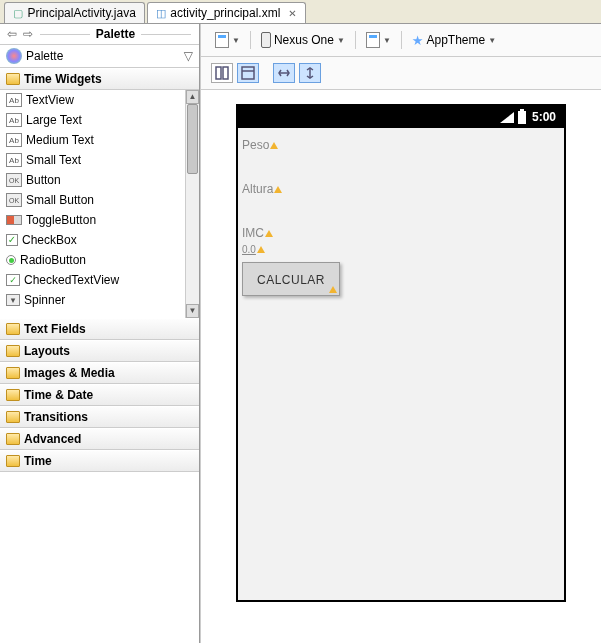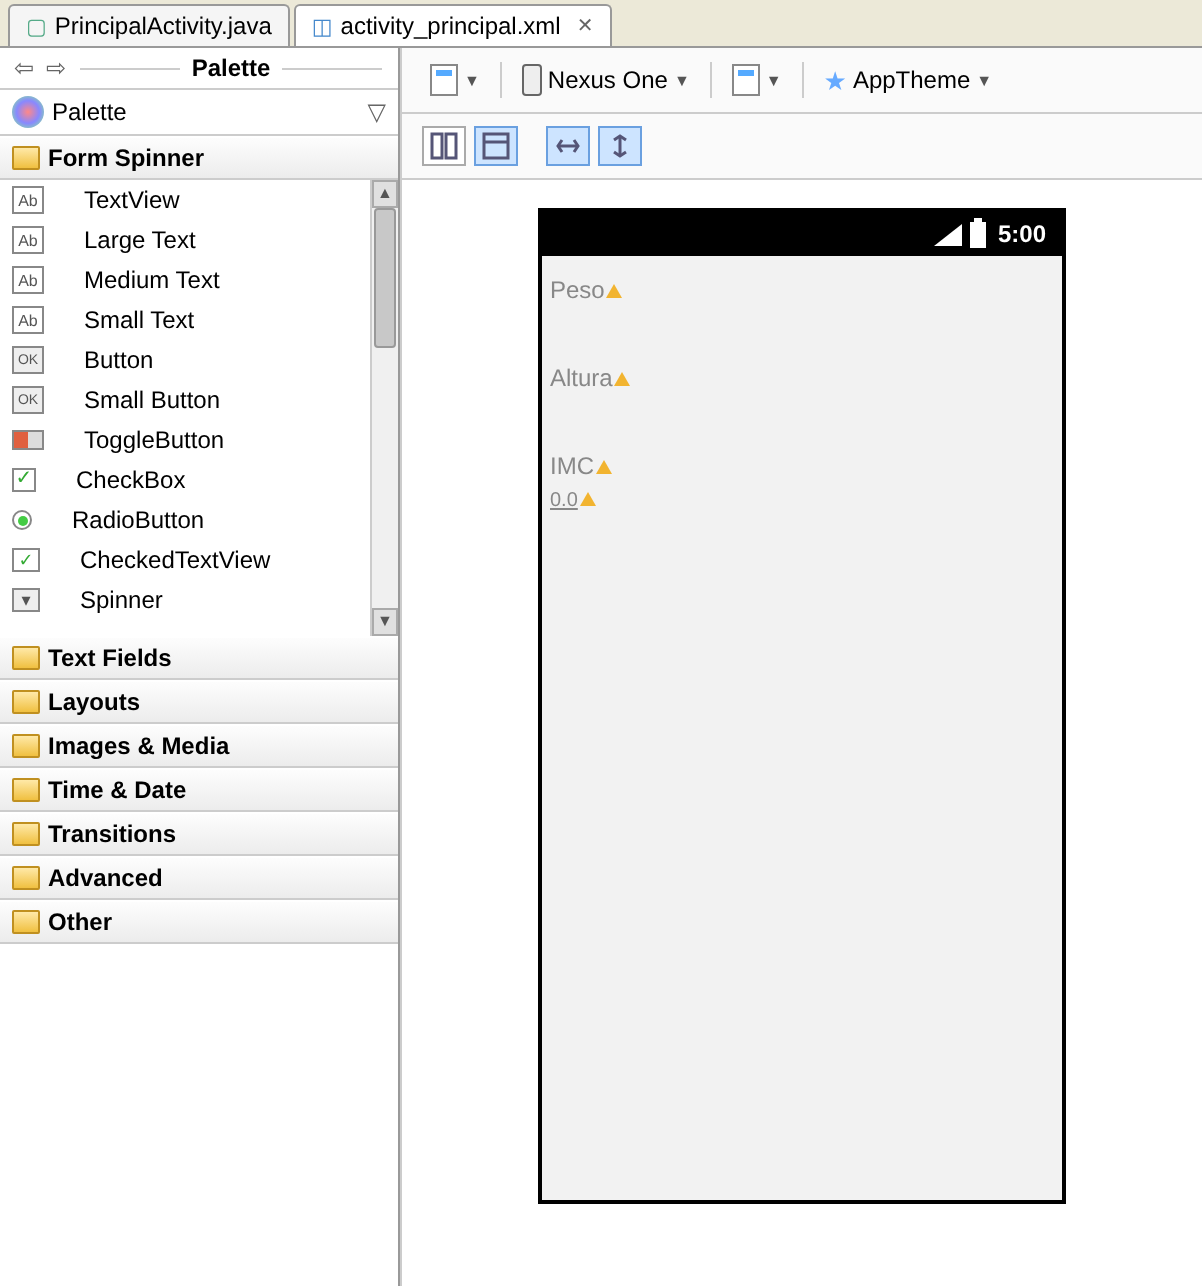--- a/index.html
+++ b/index.html
@@ -20,21 +20,21 @@
 .palette-nav .title { font-weight: bold; }
 .palette-header { display: flex; align-items: center; padding: 3px 6px; border-bottom: 1px solid #ccc; }
 .palette-header .icon { width: 16px; height: 16px; background: radial-gradient(circle, #f88, #88f, #8f8); border-radius: 50%; margin-right: 4px; }
 .palette-header .menu { margin-left: auto; color: #666; }
 
 .cat-header { display: flex; align-items: center; gap: 4px; padding: 3px 6px; background: linear-gradient(#fdfdfd, #ececec); border-top: 1px solid #fff; border-bottom: 1px solid #ccc; font-weight: bold; cursor: pointer; }
 .cat-header .folder { width: 14px; height: 12px; background: linear-gradient(#ffe9a8, #f0c040); border: 1px solid #c09020; border-radius: 1px; }
 
 .widget-list { display: flex; }
 .widget-items { flex: 1; }
-.widget-item { display: flex; align-items: center; gap: 20px; padding: 3px 6px; cursor: pointer; }
+.widget-item { display: flex; align-items: center; gap: 4px; padding: 3px 6px; cursor: pointer; }
 .widget-icon { width: 16px; height: 14px; display: flex; align-items: center; justify-content: center; font-size: 8px; }
 .wi-box { border: 1px solid #888; background: #fff; color: #555; }
 .wi-ok { border: 1px solid #888; background: #eee; color: #555; font-size: 7px; }
 .wi-toggle { width: 16px; height: 10px; background: linear-gradient(to right, #e06040 50%, #ddd 50%); border: 1px solid #888; }
 .wi-check { width: 12px; height: 12px; border: 1px solid #888; background: #fff; color: #3a3; font-size: 10px; line-height: 10px; }
 .wi-radio { width: 10px; height: 10px; border: 1px solid #888; border-radius: 50%; background: #fff; display: flex; align-items: center; justify-content: center; }
 .wi-radio::after { content: ''; width: 5px; height: 5px; background: #4c4; border-radius: 50%; }
 .wi-checkedtext { width: 14px; height: 12px; border: 1px solid #888; background: #fff; color: #3a3; font-size: 9px; }
 .wi-spinner { width: 14px; height: 12px; border: 1px solid #888; background: #eee; color: #555; font-size: 9px; }
 
@@ -52,21 +52,21 @@
 .tb-star { color: #6af; font-size: 13px; }
 .tb-dd { font-size: 8px; color: #555; }
 .tb-sep { width: 1px; height: 18px; background: #ccc; }
 
 .toolbar2 { display: flex; align-items: center; gap: 4px; padding: 6px 10px; border-bottom: 1px solid #ccc; background: #fafafa; }
 .tb2-btn { width: 22px; height: 20px; border: 1px solid #aaa; background: #fff; display: flex; align-items: center; justify-content: center; cursor: pointer; }
 .tb2-btn.sel { background: #cde4ff; border-color: #6aa0e0; }
 .tb2-btn svg { width: 14px; height: 14px; stroke: #557; fill: none; stroke-width: 1.5; }
 
 .canvas { flex: 1; background: #fff; display: flex; justify-content: center; padding-top: 14px; overflow: hidden; }
-.device { width: 264px; height: 498px; background: #f2f2f2; border: 2px solid #000; position: relative; }
+.device { width: 330px; height: 498px; background: #f2f2f2; border: 2px solid #000; position: relative; }
 .statusbar { height: 22px; background: #000; color: #fff; display: flex; align-items: center; justify-content: flex-end; gap: 6px; padding: 0 8px; font-size: 13px; font-weight: bold; }
 .sb-wifi { width: 0; height: 0; border-left: 14px solid transparent; border-bottom: 11px solid #fff; margin-right: -2px; }
 .sb-batt { width: 8px; height: 13px; background: #fff; position: relative; }
 .sb-batt::before { content: ''; position: absolute; top: -2px; left: 2px; width: 4px; height: 2px; background: #fff; }
 
 .app-body { padding: 8px 4px; color: #888; font-size: 14px; }
 .lbl { margin-top: 2px; display: inline-block; }
 .warn { display: inline-block; width: 0; height: 0; border-left: 4px solid transparent; border-right: 4px solid transparent; border-bottom: 7px solid #f2b430; margin-left: 1px; vertical-align: baseline; }
 .gap { height: 28px; }
 .val { font-size: 10px; text-decoration: underline; }
@@ -99,21 +99,21 @@
       <span class="sep"></span>
     </div>
     <div class="palette-header">
       <span class="icon"></span>
       <span>Palette</span>
       <span class="menu">▽</span>
     </div>
 
     <div class="cat-header">
       <span class="folder"></span>
-      <span>Form Spinner</span>
+      <span>Time Widgets</span>
     </div>
 
     <div class="widget-list">
       <div class="widget-items">
         <div class="widget-item">
             <span class="widget-icon wi-box">Ab</span>
             <span>TextView</span>
           </div>
         <div class="widget-item">
             <span class="widget-icon wi-box">Ab</span>
@@ -185,21 +185,21 @@
     <div class="cat-header">
         <span class="folder"></span>
         <span>Transitions</span>
       </div>
     <div class="cat-header">
         <span class="folder"></span>
         <span>Advanced</span>
       </div>
     <div class="cat-header">
         <span class="folder"></span>
-        <span>Other</span>
+        <span>Time</span>
       </div>
   </div>
 
   <div class="editor">
     <div class="toolbar">
       <div class="tb-item">
           <span class="tb-icon blue"></span>
           <span class="tb-dd">▼</span>
         </div>
       <span class="tb-sep"></span>
@@ -258,18 +258,19 @@
           <span>5:00</span>
         </div>
         <div class="app-body">
           <span class="lbl">Peso</span><span class="warn"></span>
           <div class="gap"></div>
           <span class="lbl">Altura</span><span class="warn"></span>
           <div class="gap"></div>
           <span class="lbl">IMC</span><span class="warn"></span><br>
           <span class="val">0.0</span><span class="warn"></span>
           <div class="btn-row">
+            <div class="android-btn"><span>CALCULAR</span><span class="warn"></span></div>
           </div>
         </div>
       </div>
     </div>
   </div>
 </div>
 
 </body></html>

